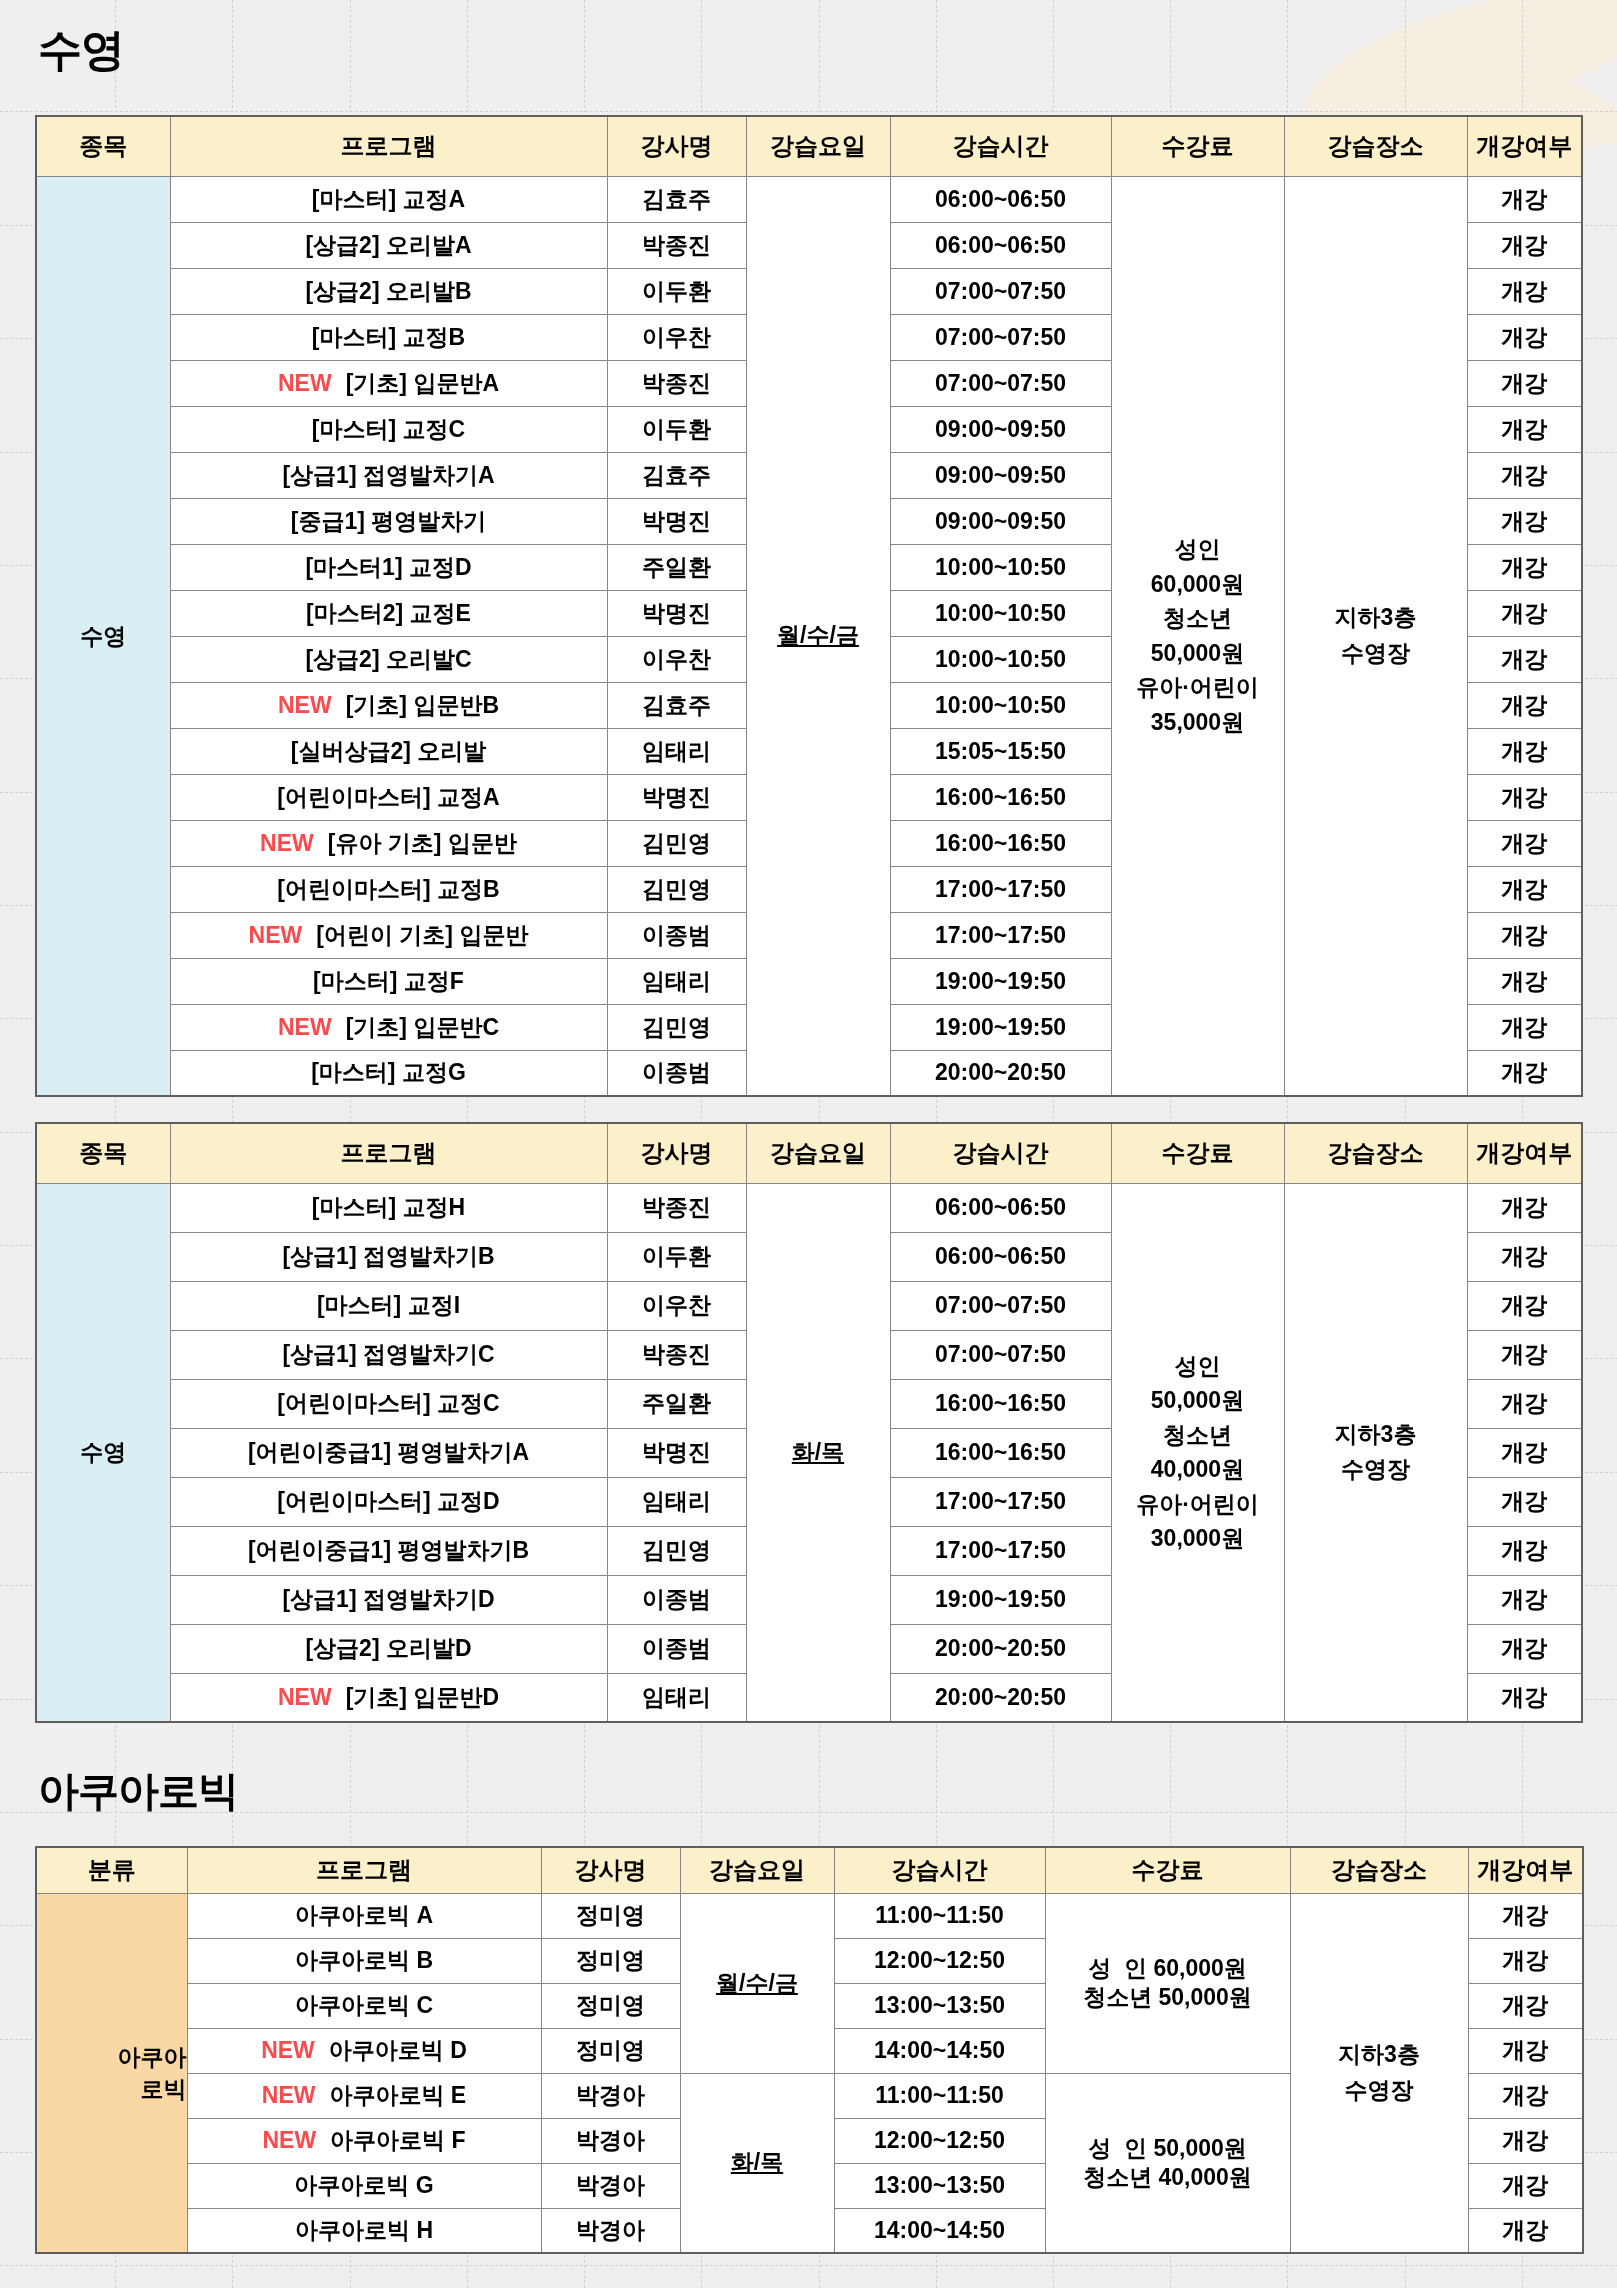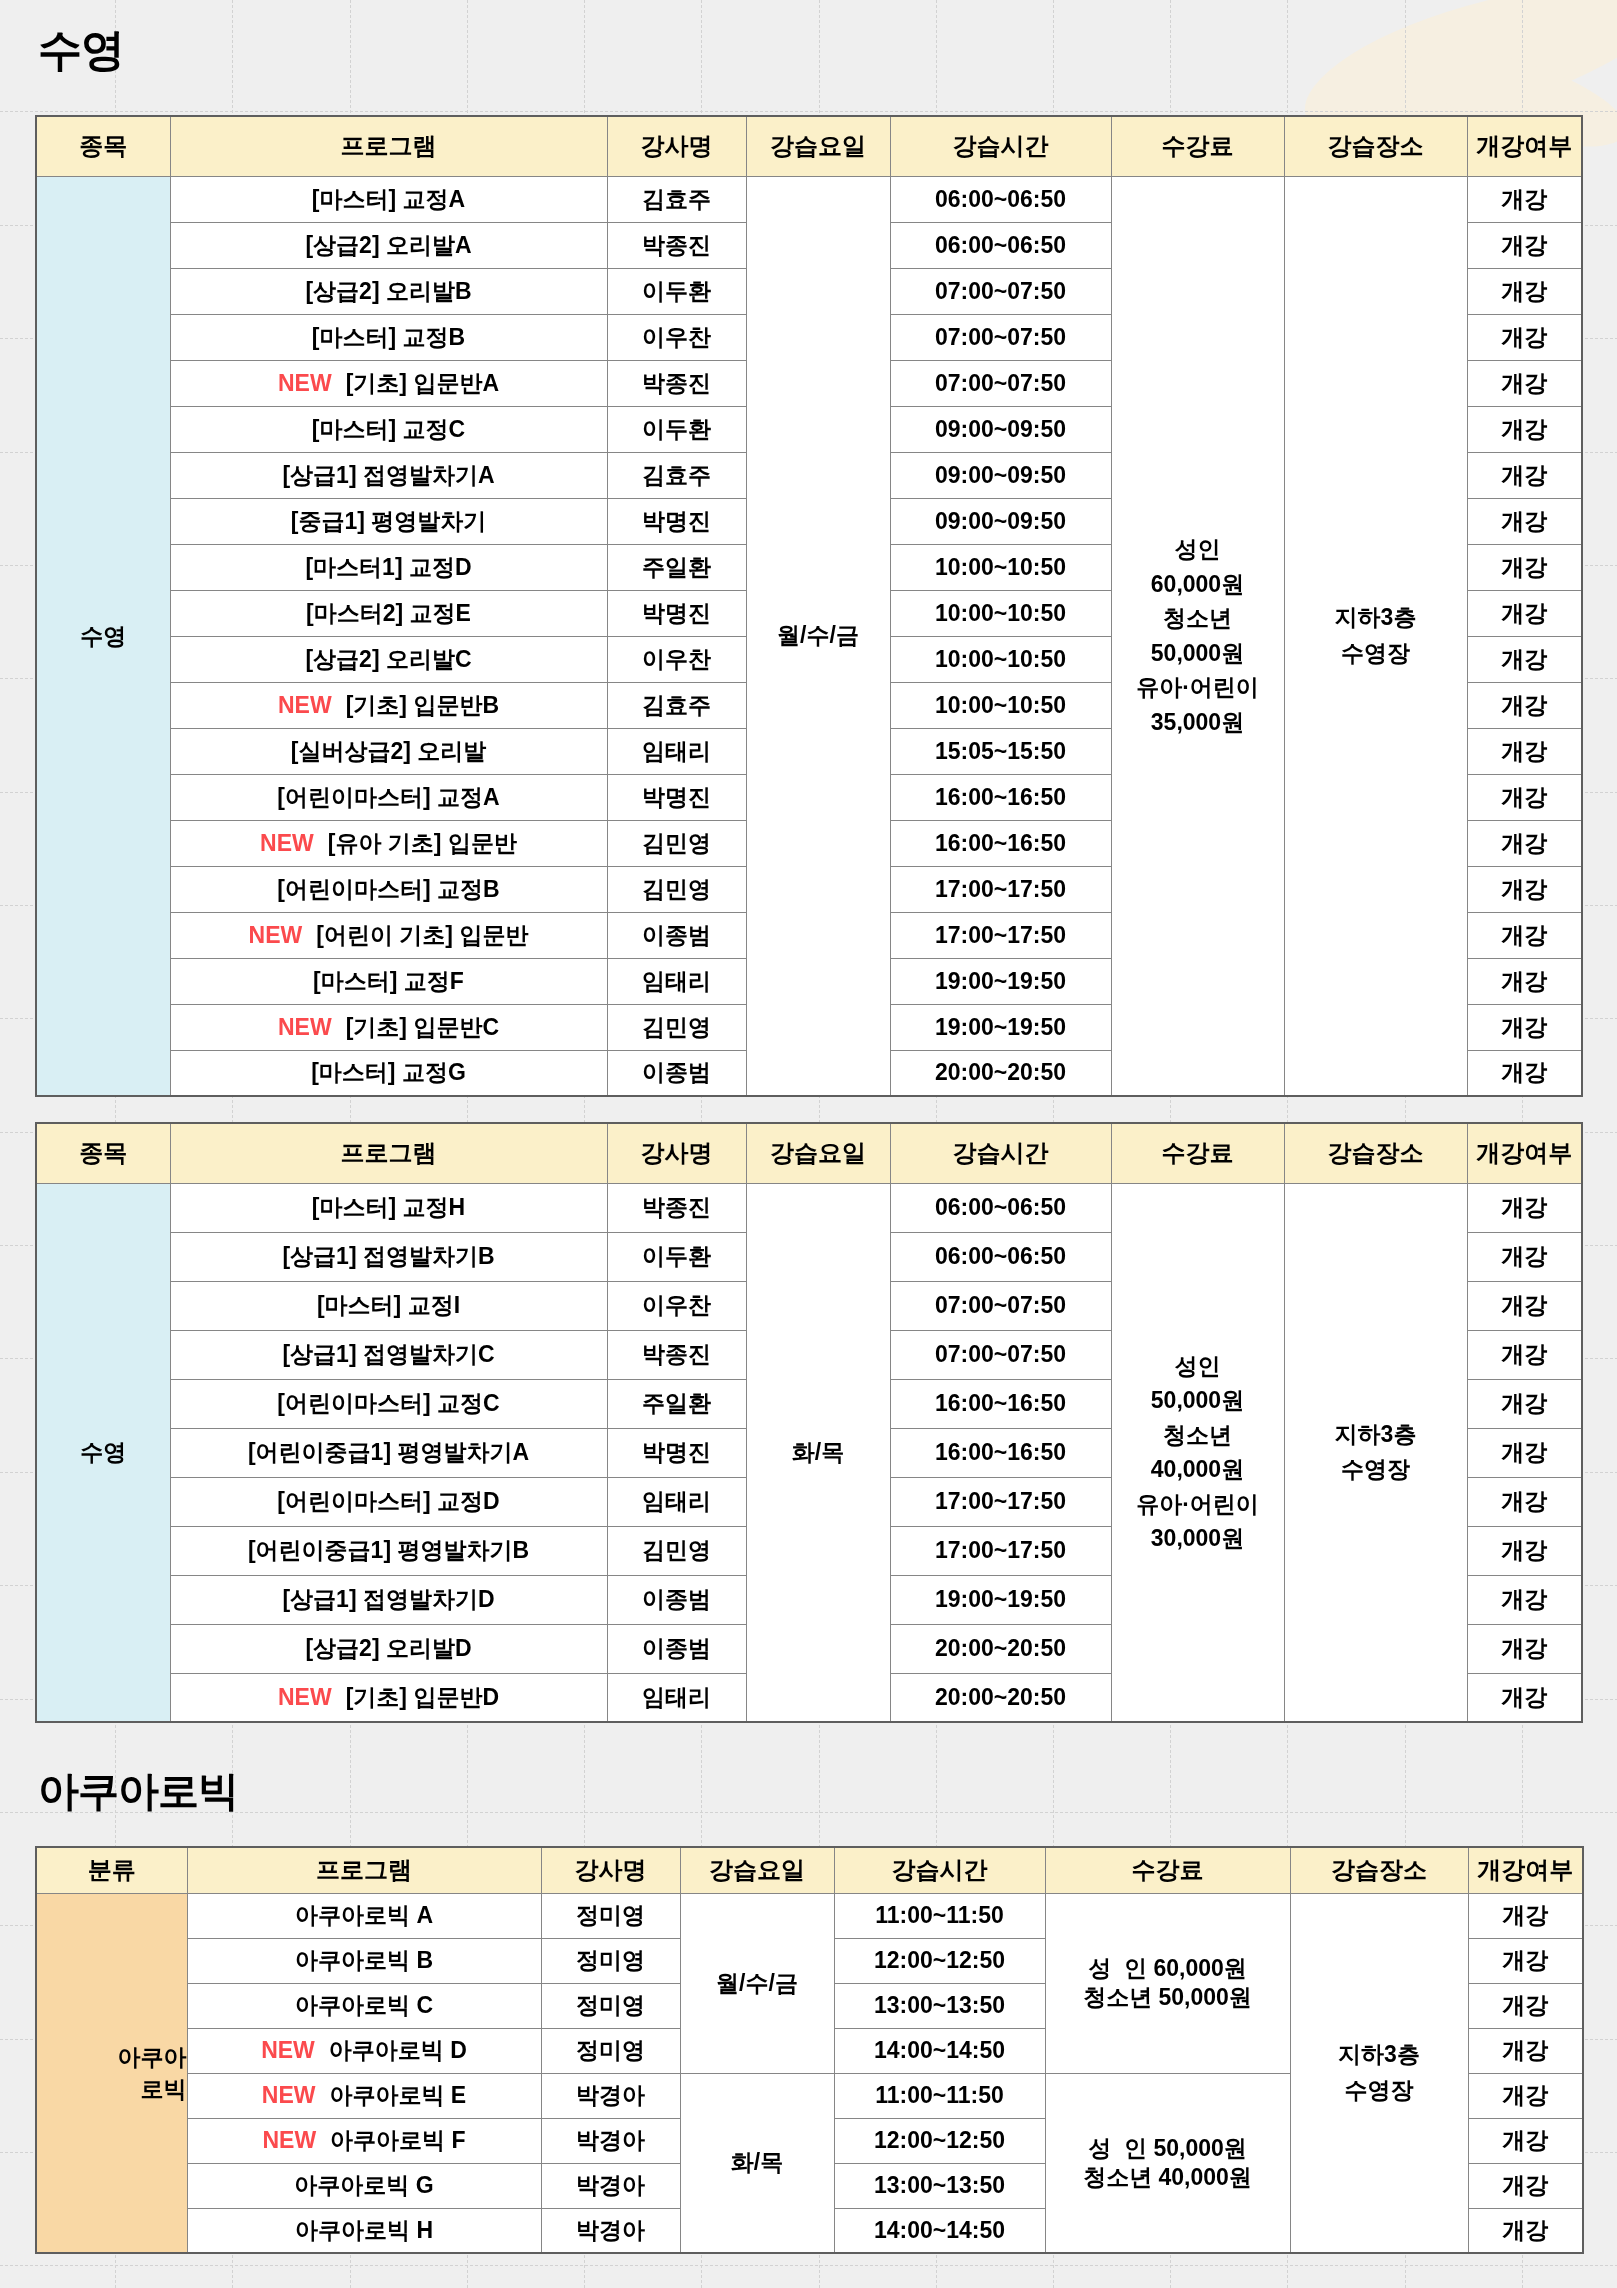--- a/index.html
+++ b/index.html
@@ -35,21 +35,21 @@
   .t-s1 thead tr{height:60px}.t-s1 tbody tr{height:46px}
   .t-s2 thead tr{height:60px}.t-s2 tbody tr{height:49px}
   .t-aqua thead tr{height:46px}.t-aqua tbody tr{height:45px}
   .cat{white-space:pre-line;font-size:24px;line-height:1.4;}
   .t-swim .cat{background:var(--swim-category-bg,#d9eff4);}
   .t-aqua .cat{background:var(--aqua-category-bg,#f9d8a5);text-align:right;}
   .prog{text-align:left;padding-left:15.4px;font-size:24px;}
   .new-badge{color:var(--new-badge-color,#fb4a4d);margin-right:14px;}
   .new-badge:empty{display:none;margin:0;}
   .inst{font-size:24px;}
-  .days{font-size:25px;}
+  .days{font-size:25px;text-decoration:underline;}
   .time{font-size:24px;}
   .fee{white-space:pre-wrap;line-height:1.5;font-size:23px;}
   .t-aqua .fee{line-height:1.25;text-align:center;}
   .loc{white-space:pre-line;line-height:1.55;font-size:24px;}
   .status{font-size:24px;}
 </style>
 </head>
 <body>
 
 <div class="page">

